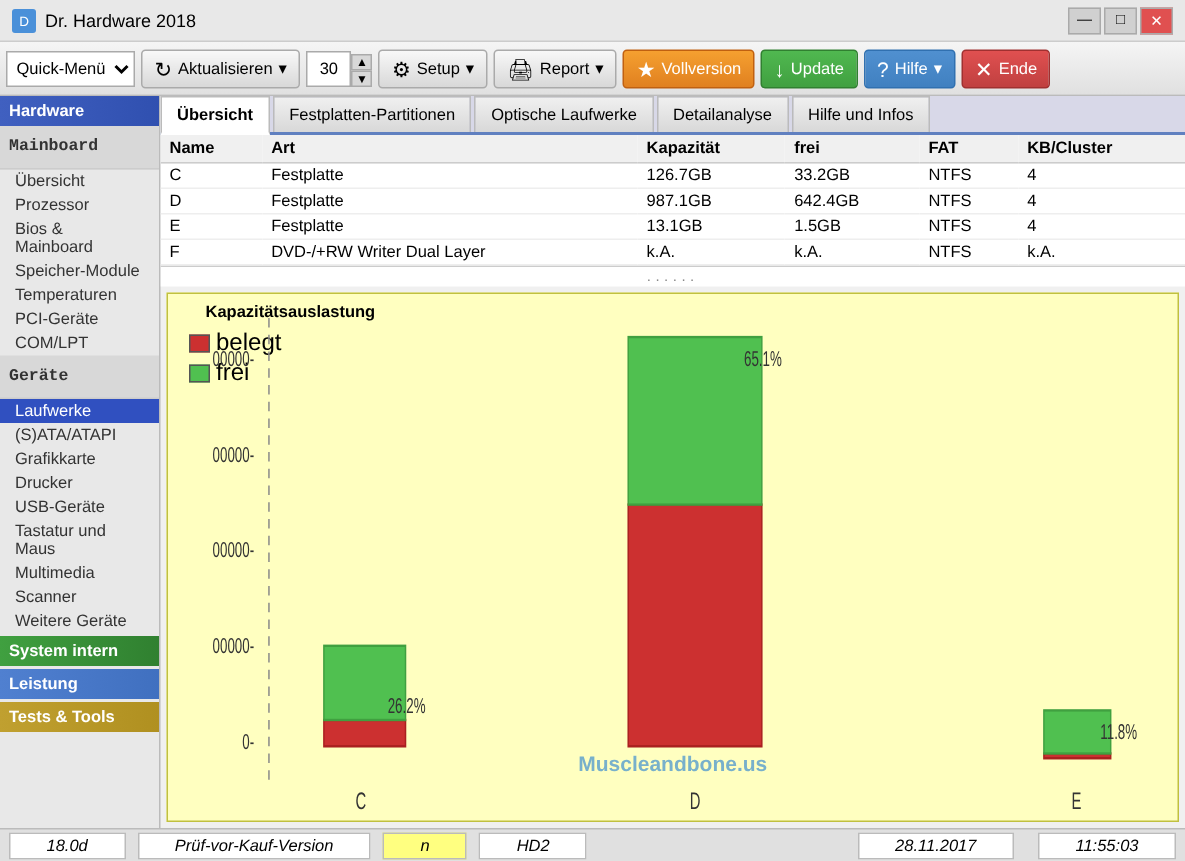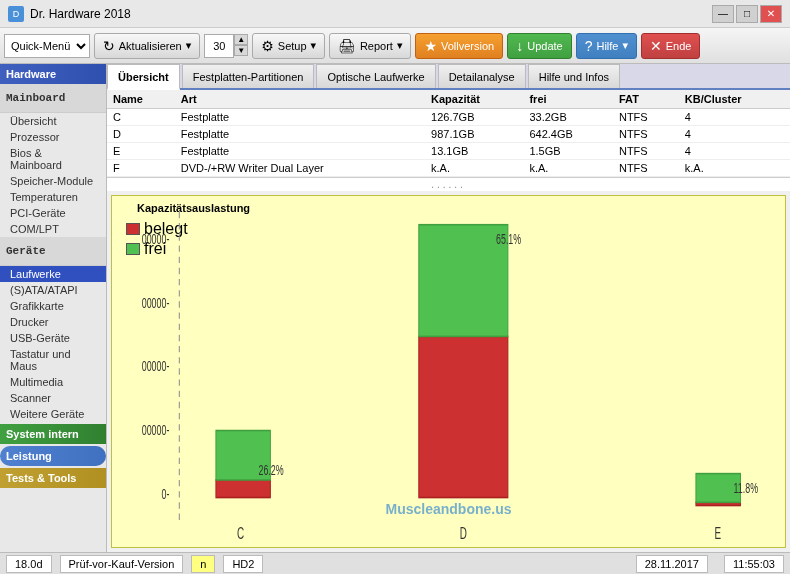--- a/index.html
+++ b/index.html
@@ -37,21 +37,21 @@
       background: linear-gradient(to bottom, #f8f8f8, #d8d8d8);
       border: 1px solid #aaa;
       border-radius: 3px;
       cursor: pointer;
       font-size: 11px;
       height: 26px;
     }
     .toolbar-btn .icon { font-size: 14px; }
     .toolbar-dropdown { display: flex; align-items: center; }
     .toolbar-dropdown select { height: 24px; border: 1px solid #aaa; background: white; font-size: 11px; padding: 0 2px; }
-    .toolbar-number { display: flex; align-items: flex-start; }
+    .toolbar-number { display: flex; align-items: flex-end; }
     .toolbar-number input { width: 30px; height: 24px; border: 1px solid #aaa; text-align: center; font-size: 11px; }
     .toolbar-number-btns { display: flex; flex-direction: column; }
     .toolbar-number-btns span { display: block; width: 14px; height: 11px; background: #d8d8d8; border: 1px solid #aaa; font-size: 8px; text-align: center; line-height: 10px; cursor: pointer; }
     .btn-orange { background: linear-gradient(to bottom, #f5a030, #e08020); color: white; border-color: #c06010; }
     .btn-green { background: linear-gradient(to bottom, #50b850, #40a040); color: white; border-color: #308030; }
     .btn-blue { background: linear-gradient(to bottom, #5090d0, #4080c0); color: white; border-color: #3070b0; }
     .btn-red { background: linear-gradient(to bottom, #e05050, #c04040); color: white; border-color: #a03030; }
 
     
     .main-layout { display: flex; height: calc(574px - 64px - 22px); }
@@ -67,21 +67,21 @@
     .sidebar-section-header {
       padding: 4px 6px;
       font-size: 11px;
       font-weight: bold;
       color: white;
       cursor: pointer;
     }
     .sidebar-section-header.hardware { background: linear-gradient(to right, #4060c0, #3050b0); }
     .sidebar-section-header.software { background: linear-gradient(to right, #5080d0, #4070c0); }
     .sidebar-section-header.system { background: linear-gradient(to right, #40a040, #308030); }
-    .sidebar-section-header.leistung { background: linear-gradient(to right, #5080d0, #4070c0); border-radius: 10px; }
+    .sidebar-section-header.leistung { background: linear-gradient(to right, #5080d0, #4070c0); }
     .sidebar-section-header.tests { background: linear-gradient(to right, #c0a030, #b09020); }
     .sidebar-group-header {
       padding: 8px 6px;
       font-size: 11px;
       font-weight: bold;
       color: #333;
       background: #d8d8d8;
       border-bottom: 1px solid #ccc;
       font-family: Liberation Mono, monospace;
     }
@@ -156,21 +156,21 @@
     .status-bar {
       height: 22px;
       background: #e0e0e0;
       border-top: 1px solid #bbb;
       display: flex;
       align-items: center;
       padding: 0 6px;
       gap: 8px;
       font-size: 11px;
     }
-    .status-item { padding: 1px 8px; background: white; border: 1px solid #bbb; height: 18px; display: flex; align-items: center; font-size: 11px; }
+    .status-item { padding: 1px 24px; background: white; border: 1px solid #bbb; height: 18px; display: flex; align-items: center; font-size: 11px; font-style: italic; }
     .status-item.yellow { background: #ffff80; }
     .status-spacer { flex: 1; }
     .status-right { display: flex; gap: 16px; }
 
     .dots-line { text-align: center; color: #888; font-size: 10px; letter-spacing: 3px; }
   </style>
 </head>
 <body>
 
 <div class="title-bar">

